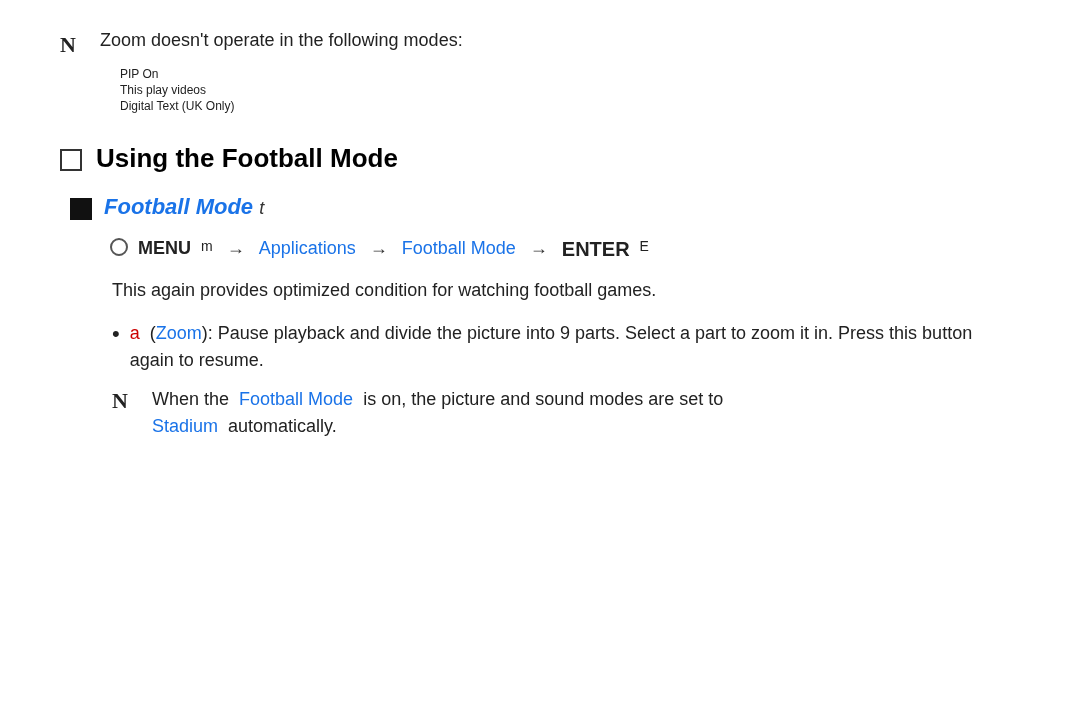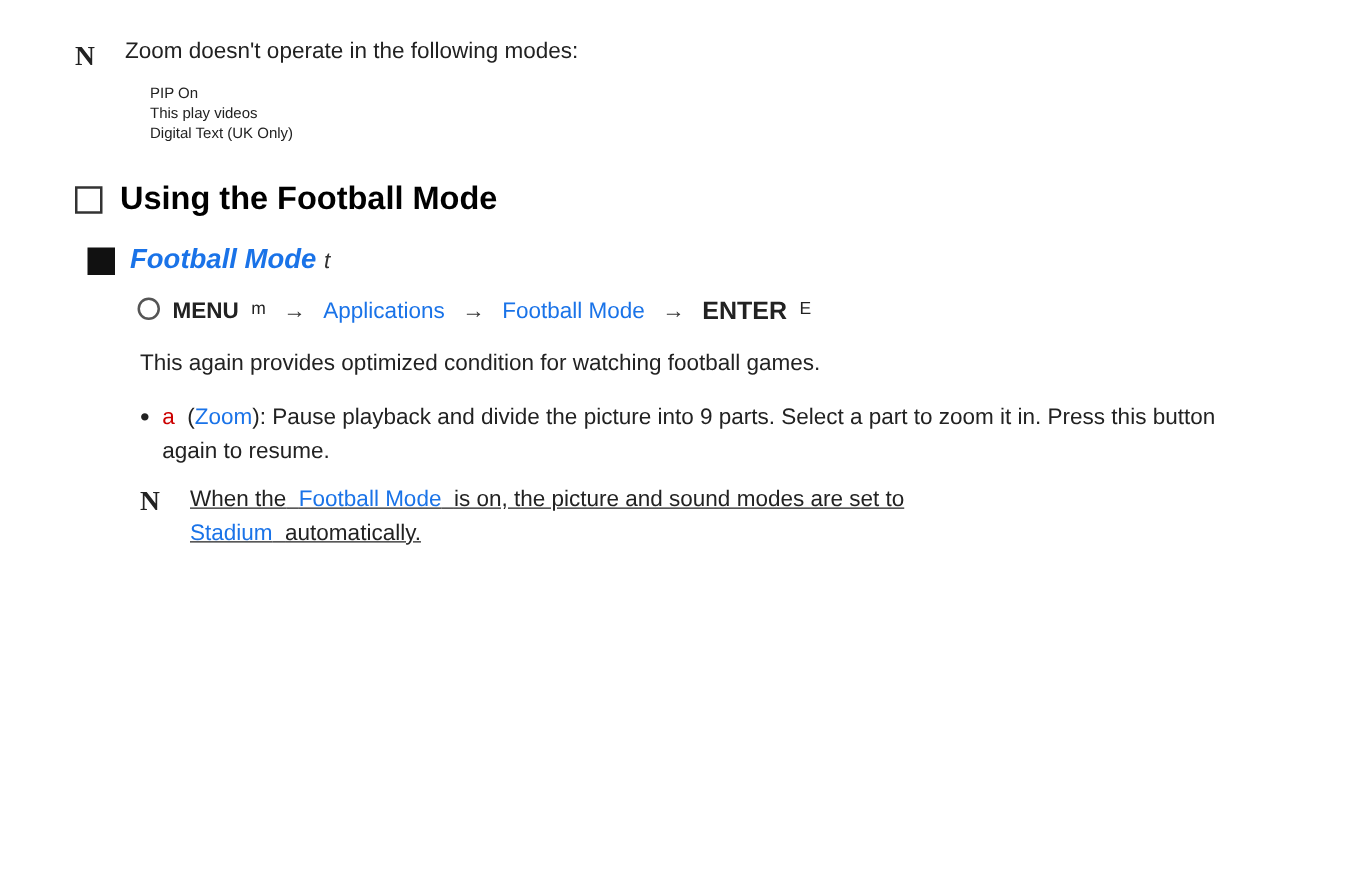--- a/index.html
+++ b/index.html
@@ -205,21 +205,20 @@
       font-weight: bold;
       font-family: serif;
       min-width: 28px;
       margin-top: 2px;
     }
 
     .note-text-bottom {
       font-size: 18px;
       line-height: 1.5;
       flex: 1;
-      text-decoration: underline;
     }
 
     .stadium-blue {
       color: #1a73e8;
       text-align: right;
     }
   </style>
 </head>
 <body>
 

